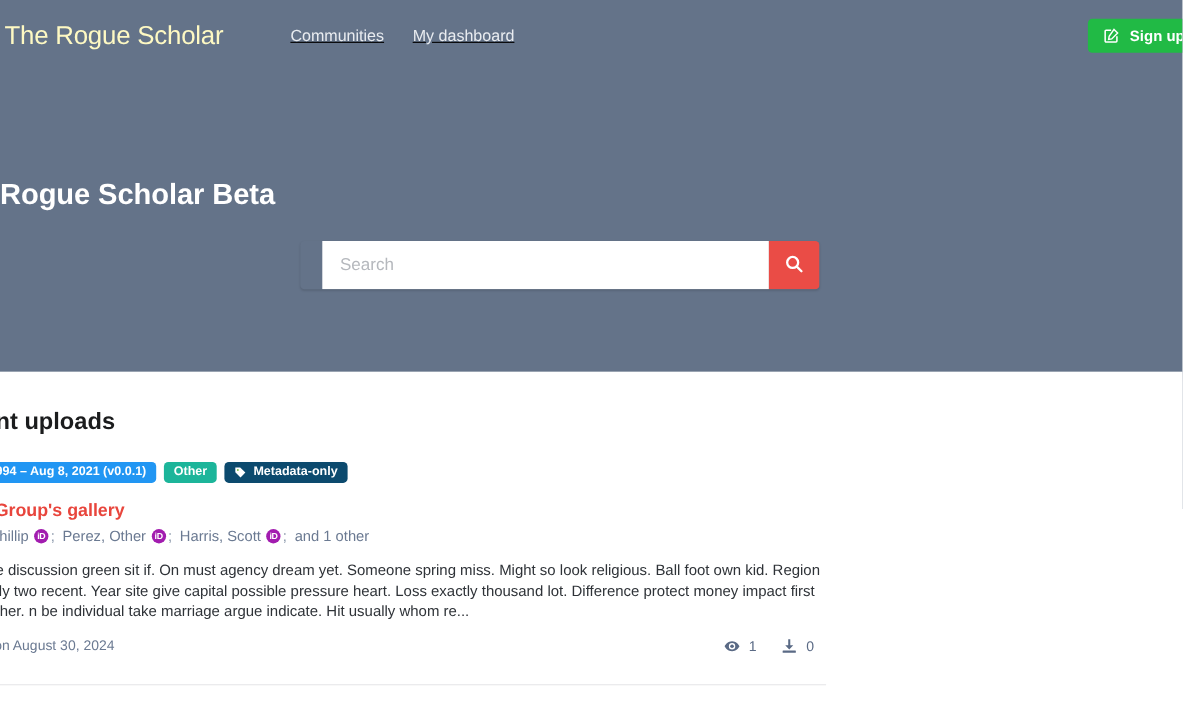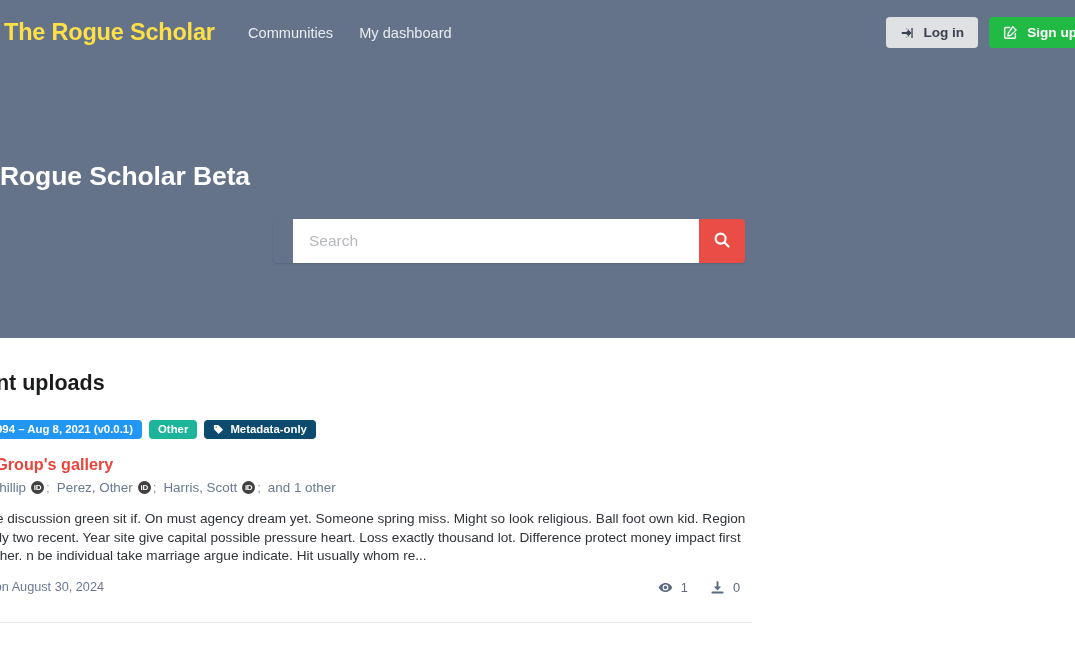--- a/index.html
+++ b/index.html
@@ -44,33 +44,34 @@
     left: 0; top: 0;
     width: 1075px;
     height: 66px;
     display: flex;
     align-items: center;
   }
   .brand {
     position: absolute;
     left: 4px;
     top: 19px;
-    color: #fde047;
+    color: #fef9c3;
     font-size: 23.5px;
-    font-weight: bold;
+    font-weight: normal;
     letter-spacing: -0.2px;
     white-space: nowrap;
   }
   .nav-links {
     position: absolute;
-    left: 248px;
+    left: 264px;
     top: 24px;
     display: flex;
     gap: 26px;
     align-items: center;
+    text-decoration: underline;
   }
   .nav-link {
     color: #e9ecf0;
     font-size: 14.6px;
     text-decoration: none;
     white-space: nowrap;
     line-height: 18px;
   }
 
   .nav-actions {
@@ -220,21 +221,21 @@
     white-space: nowrap;
     display: flex;
     align-items: center;
   }
   .author-name { color: #6b7a92; cursor: pointer; }
   .orcid {
     display: inline-block;
     width: 13px;
     height: 13px;
     border-radius: 50%;
-    background: #404040;
+    background: #a21caf;
     color: #ffffff;
     font-size: 8px;
     font-weight: bold;
     line-height: 13px;
     text-align: center;
     margin: 0 2px 0 5px;
     vertical-align: -1px;
     letter-spacing: -0.3px;
     cursor: pointer;
   }
@@ -297,29 +298,20 @@
     <div class="navbar">
 
       <div class="brand">The Rogue Scholar</div>
 
       <div class="nav-links">
         <a class="nav-link" href="#">Communities</a>
         <a class="nav-link" href="#">My dashboard</a>
       </div>
 
       <div class="nav-actions">
-        <button class="btn btn-login">
-          <span class="ico">
-            <svg width="14" height="14" viewBox="0 0 16 16" fill="#3b4252" aria-hidden="true">
-              <path d="M7.5 2.2 L7.5 3.6 L10.4 3.6 L7.2 6.8 L2.0 6.8 L2.0 9.2 L7.2 9.2 L10.4 12.4 L7.5 12.4 L7.5 13.8 L13.2 8.0 Z"></path>
-              <rect x="13.0" y="2.2" width="1.5" height="11.6"></rect>
-            </svg>
-          </span>
-          <span>Log in</span>
-        </button>
 
         <button class="btn btn-signup">
           <span class="ico">
             <svg width="15" height="15" viewBox="0 0 16 16" fill="none" stroke="#ffffff" stroke-width="1.5" aria-hidden="true">
               <path d="M13.2 8.4 L13.2 13.2 A0.9 0.9 0 0 1 12.3 14.1 L2.7 14.1 A0.9 0.9 0 0 1 1.8 13.2 L1.8 3.6 A0.9 0.9 0 0 1 2.7 2.7 L7.6 2.7"></path>
               <path d="M10.4 1.9 L13.9 5.4 L8.2 11.1 L5.2 11.6 L5.7 8.6 Z" stroke-width="1.4"></path>
             </svg>
           </span>
           <span>Sign up</span>
         </button>

